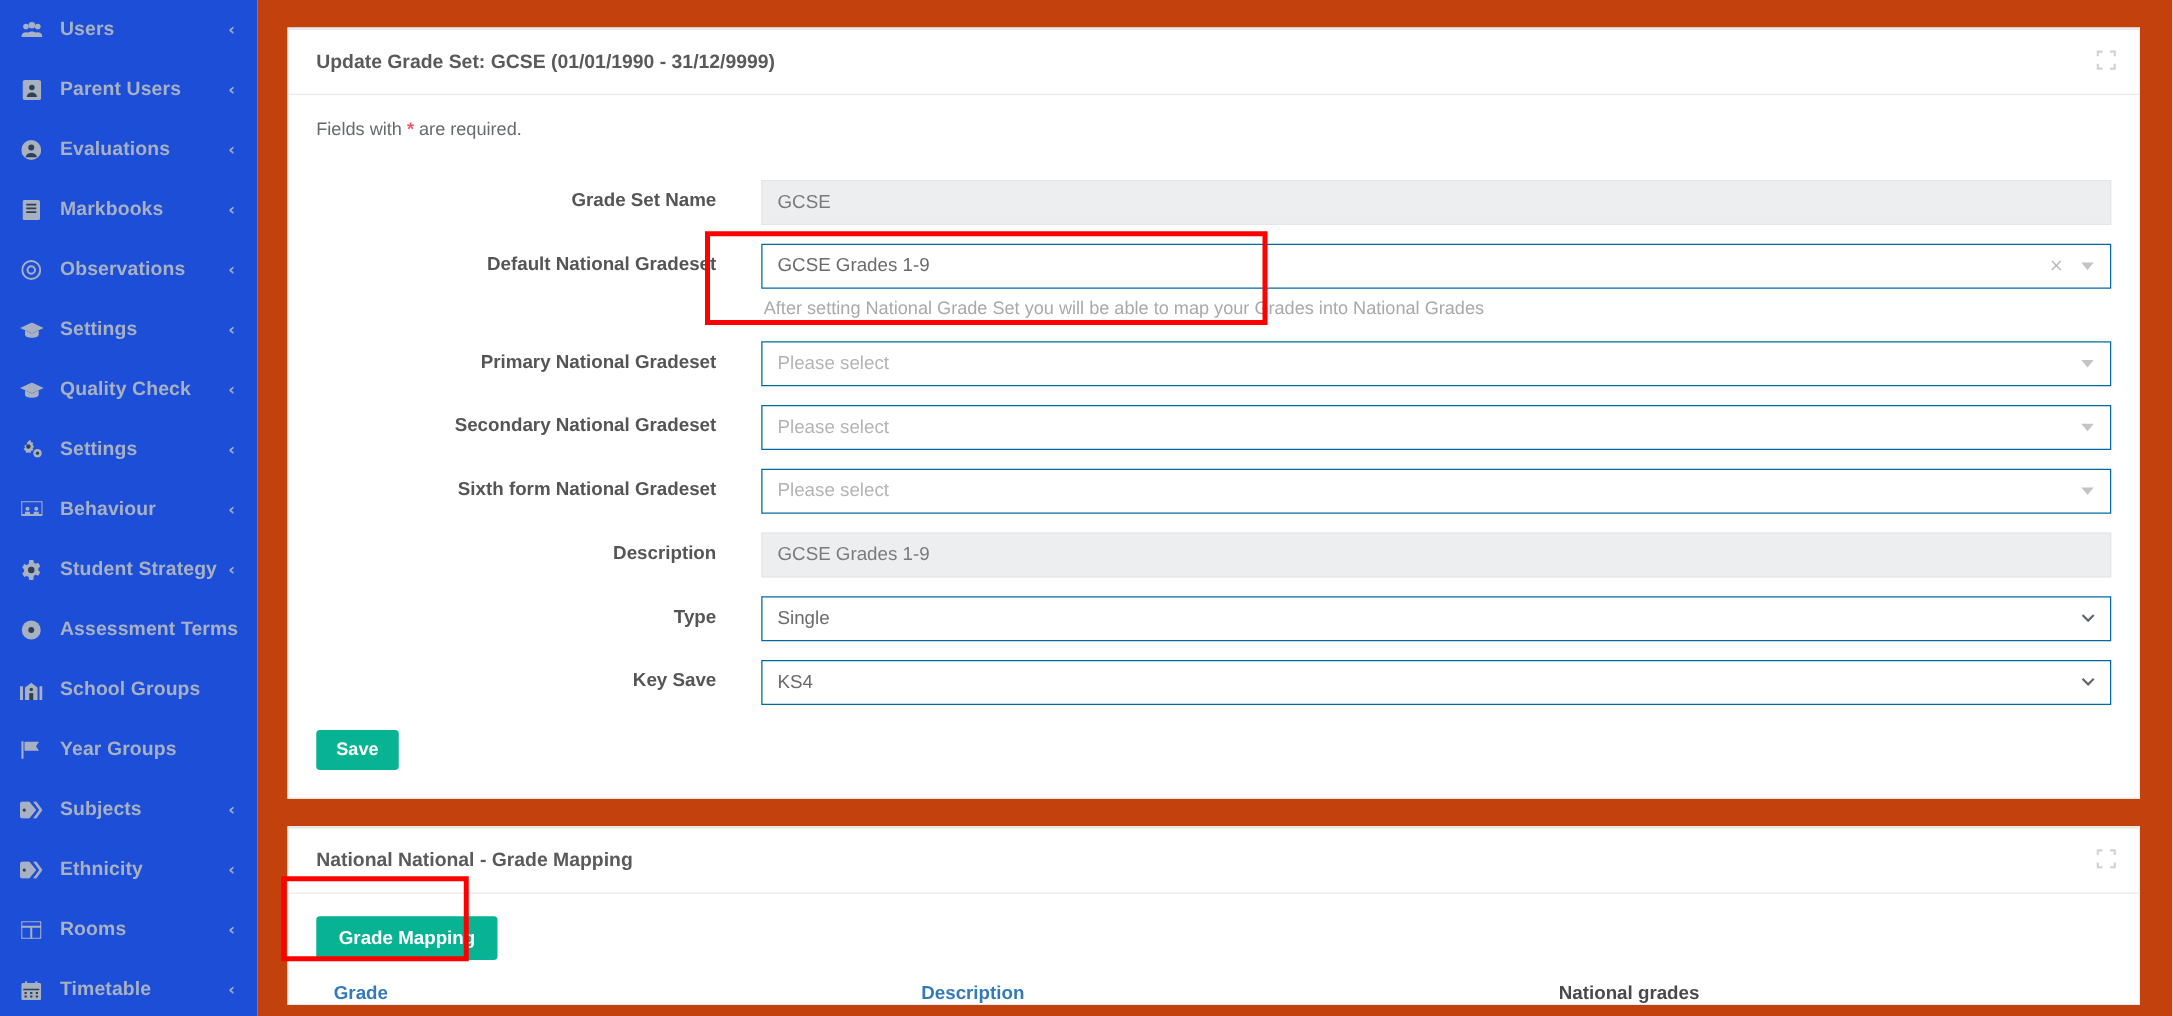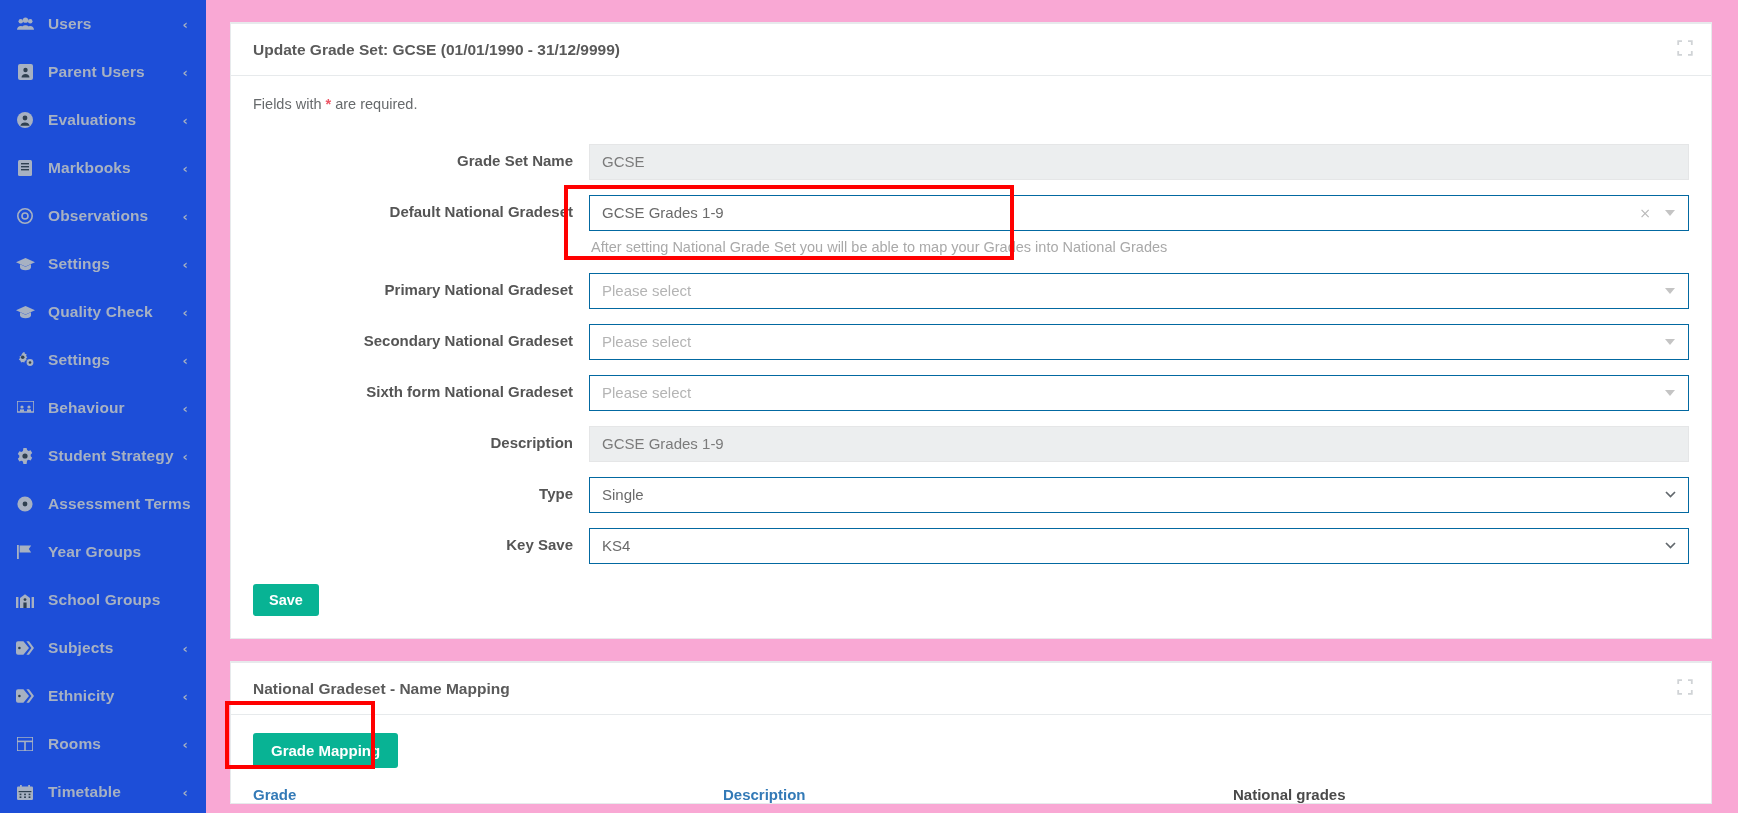--- a/index.html
+++ b/index.html
@@ -38,21 +38,21 @@
   .nav-item .ico svg { display: block; fill: currentColor; }
   .nav-item .lbl { flex: 1; }
   .nav-item .caret {
     font-size: 13px; color: #a7b1c2; font-weight: 700;
     font-family: "DejaVu Sans", sans-serif;
   }
 
   
   .content {
     flex: 1; height: 813px;
-    background: #f9a8d4;
+    background: #c2410c;
     padding: 22px 26px 0 24px;
     overflow: hidden;
   }
   .panel {
     background: #ffffff;
     border: 1px solid #e7eaec;
     border-top: 2px solid #e7eaec;
     margin-bottom: 22px;
   }
   .panel-head {
@@ -70,21 +70,21 @@
     width: 16px; height: 16px;
     color: #d0d3d6;
   }
   .expand-icon svg { display: block; }
   .panel-body { padding: 20px 22px 22px 22px; }
 
   .req-note { font-size: 14.5px; color: #676a6c; margin-bottom: 32px; }
   .req-note .star { color: #ed5565; font-weight: 700; }
 
   
-  .form-row { display: flex; align-items: flex-start; margin-bottom: 15px; }
+  .form-row { display: flex; align-items: flex-start; margin-bottom: 15px; gap: 20px; }
   .form-label {
     width: 336px; min-width: 336px;
     text-align: right;
     padding: 8px 16px 0 0;
     font-size: 15px;
     font-weight: 700;
     color: #555;
   }
   .form-field { flex: 1; position: relative; }
 
@@ -151,21 +151,21 @@
   }
 
   .results-line { font-size: 14.5px; color: #8a8a8a; margin-top: 8px; }
   .gm-table { width: 100%; margin-top: 18px; }
   .gm-table .th-row { display: flex; }
   .gm-table .th {
     font-size: 15px; font-weight: 700;
   }
   .th.link { color: #337ab7; }
   .th.plain { color: #4a4a4a; }
-  .c-grade { width: 470px; }
+  .c-grade { width: 470px; margin-left: 14px; }
   .c-desc  { width: 510px; }
   .c-nat   { flex: 1; }
 </style>
 </head>
 <body>
 
 <div class="app">
 
   <nav class="sidebar">
 
@@ -296,40 +296,40 @@
             <circle cx="8" cy="8" r="7.6"></circle>
             <circle cx="8" cy="8" r="2.4" fill="#2f4050"></circle>
           </svg>
         </span>
       <span class="lbl">Assessment Terms</span>
       <span class="caret"></span>
     </div>
 
     <div class="nav-item">
       <span class="ico">
-          <svg width="16" height="16" viewBox="0 0 16 16">
-            <rect x="0" y="1" width="1.8" height="14"></rect>
-            <path d="M2.6 1.4h11.6l-2.4 3.6 2.4 3.6H2.6z"></path>
-          </svg>
-        </span>
-      <span class="lbl">Year Groups</span>
-      <span class="caret"></span>
-    </div>
-
-    <div class="nav-item">
-      <span class="ico">
           <svg width="18" height="15" viewBox="0 0 18 15">
             <rect x="0" y="4" width="2.4" height="11"></rect>
             <rect x="15.6" y="4" width="2.4" height="11"></rect>
             <path d="M4 5 9 1.2 14 5v10H4z"></path>
             <circle cx="9" cy="6.6" r="1.4" fill="#2f4050"></circle>
             <rect x="7.4" y="9.5" width="3.2" height="5.5" fill="#2f4050"></rect>
           </svg>
         </span>
       <span class="lbl">School Groups</span>
+      <span class="caret"></span>
+    </div>
+
+    <div class="nav-item">
+      <span class="ico">
+          <svg width="16" height="16" viewBox="0 0 16 16">
+            <rect x="0" y="1" width="1.8" height="14"></rect>
+            <path d="M2.6 1.4h11.6l-2.4 3.6 2.4 3.6H2.6z"></path>
+          </svg>
+        </span>
+      <span class="lbl">Year Groups</span>
       <span class="caret"></span>
     </div>
 
     <div class="nav-item">
       <span class="ico">
           <svg width="18" height="14" viewBox="0 0 18 14">
             <path d="M0 2.2A2 2 0 0 1 2 .2h5.4L13 7 7.4 13.8H2a2 2 0 0 1-2-2z"></path>
             <circle cx="3.4" cy="7" r="1.3" fill="#2f4050"></circle>
             <path d="M10.4.2h2.6L18 7l-5 6.8h-2.6L15.4 7z"></path>
           </svg>
@@ -480,21 +480,21 @@
             </span>
           </div>
         </div>
 
         <button class="btn-green">Save</button>
       </div>
     </section>
 
     <section class="panel" style="position:relative;">
       <div class="panel-head">
-        <div class="panel-title">National Gradeset - Name Mapping</div>
+        <div class="panel-title">National National - Grade Mapping</div>
         <span class="expand-icon">
           <svg width="16" height="16" viewBox="0 0 16 16" fill="none" stroke="currentColor" stroke-width="1.8">
             <path d="M1.2 5V1.2H5M11 1.2h3.8V5M14.8 11v3.8H11M5 14.8H1.2V11"></path>
           </svg>
         </span>
       </div>
 
       <div class="panel-body" style="padding:18px 22px 0 22px;">
         <button class="btn-green" style="padding:9px 18px;font-size:15px;">Grade Mapping</button>
 

